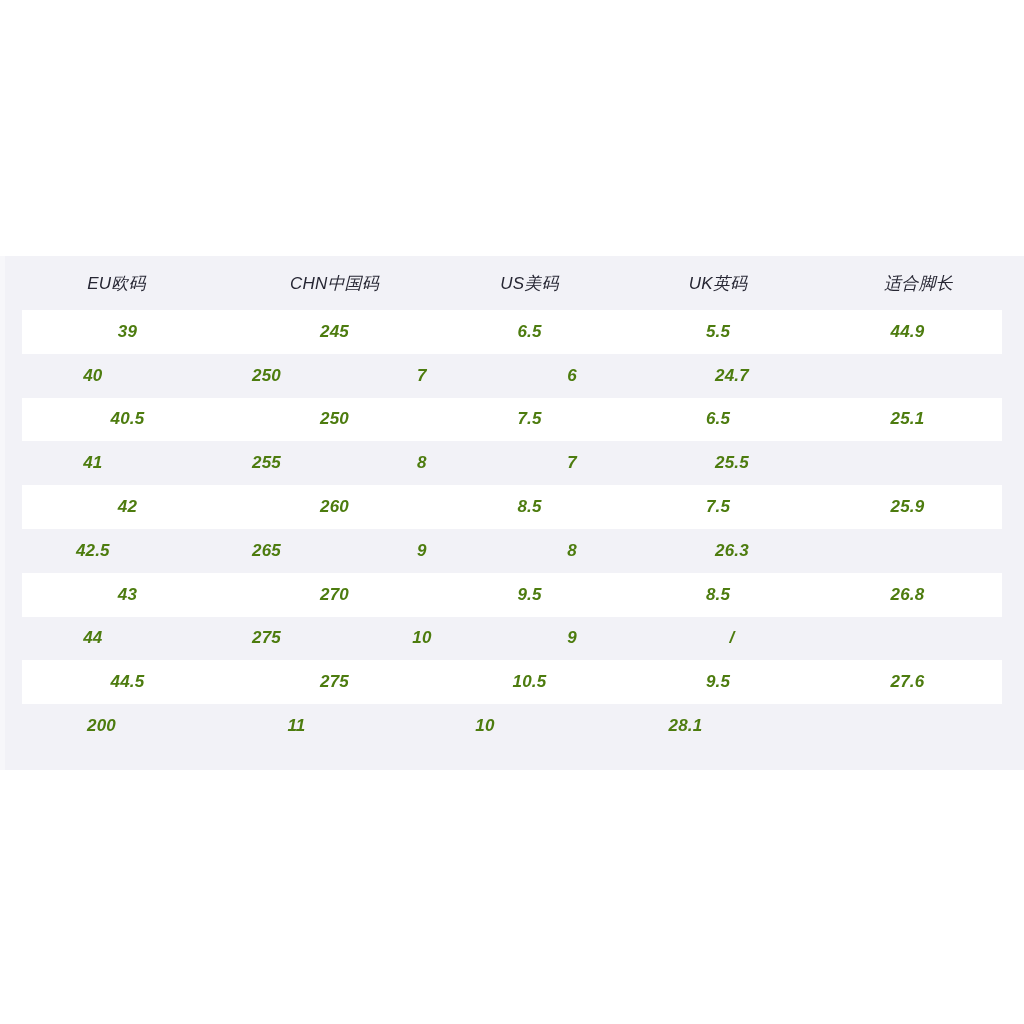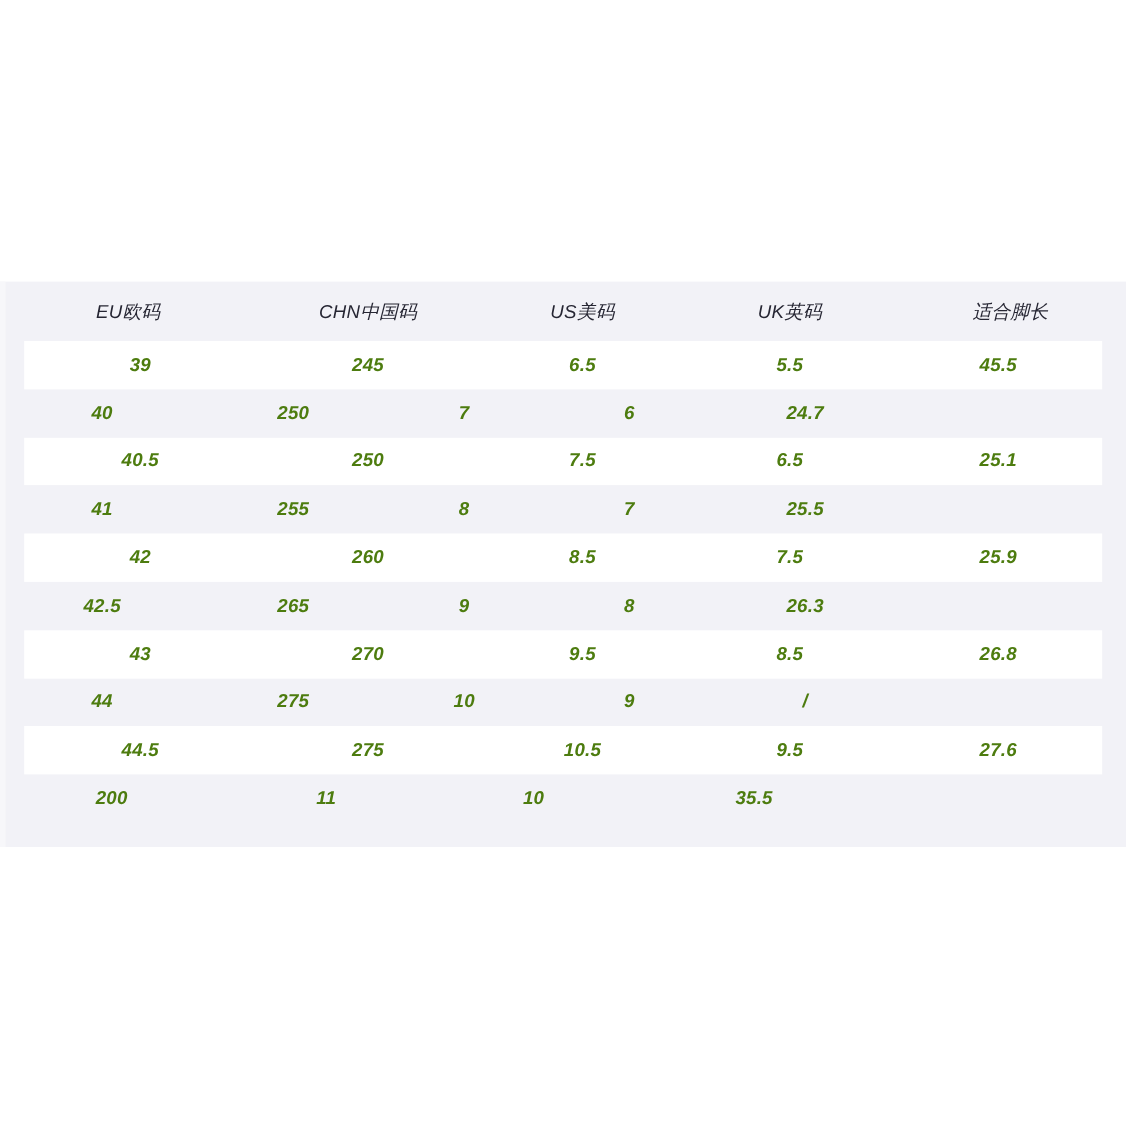--- a/index.html
+++ b/index.html
@@ -123,21 +123,21 @@
       <div class="cell header-cell c3">UK英码</div>
       <div class="cell header-cell c4">适合脚长</div>
     </div>
 
     <div id="rows-host">
         <div class="row data-row band">
           <div class="cell data-cell c0">39</div>
           <div class="cell data-cell c1">245</div>
           <div class="cell data-cell c2">6.5</div>
           <div class="cell data-cell c3">5.5</div>
-          <div class="cell data-cell c4">45.5</div>
+          <div class="cell data-cell c4">44.9</div>
         </div>
         <div class="row data-row plain">
           <div class="cell data-cell c0">40</div>
           <div class="cell data-cell c1">250</div>
           <div class="cell data-cell c2">7</div>
           <div class="cell data-cell c3">6</div>
           <div class="cell data-cell c4">24.7</div>
         </div>
         <div class="row data-row band">
           <div class="cell data-cell c0">40.5</div>
@@ -185,18 +185,18 @@
           <div class="cell data-cell c0">44.5</div>
           <div class="cell data-cell c1">275</div>
           <div class="cell data-cell c2">10.5</div>
           <div class="cell data-cell c3">9.5</div>
           <div class="cell data-cell c4">27.6</div>
         </div>
         <div class="row data-row plain">
           <div class="cell data-cell c1">200</div>
           <div class="cell data-cell c2">11</div>
           <div class="cell data-cell c3">10</div>
-          <div class="cell data-cell c4">35.5</div>
+          <div class="cell data-cell c4">28.1</div>
         </div>
       </div>
 
   </div>
 </div>
 
 </body></html>

